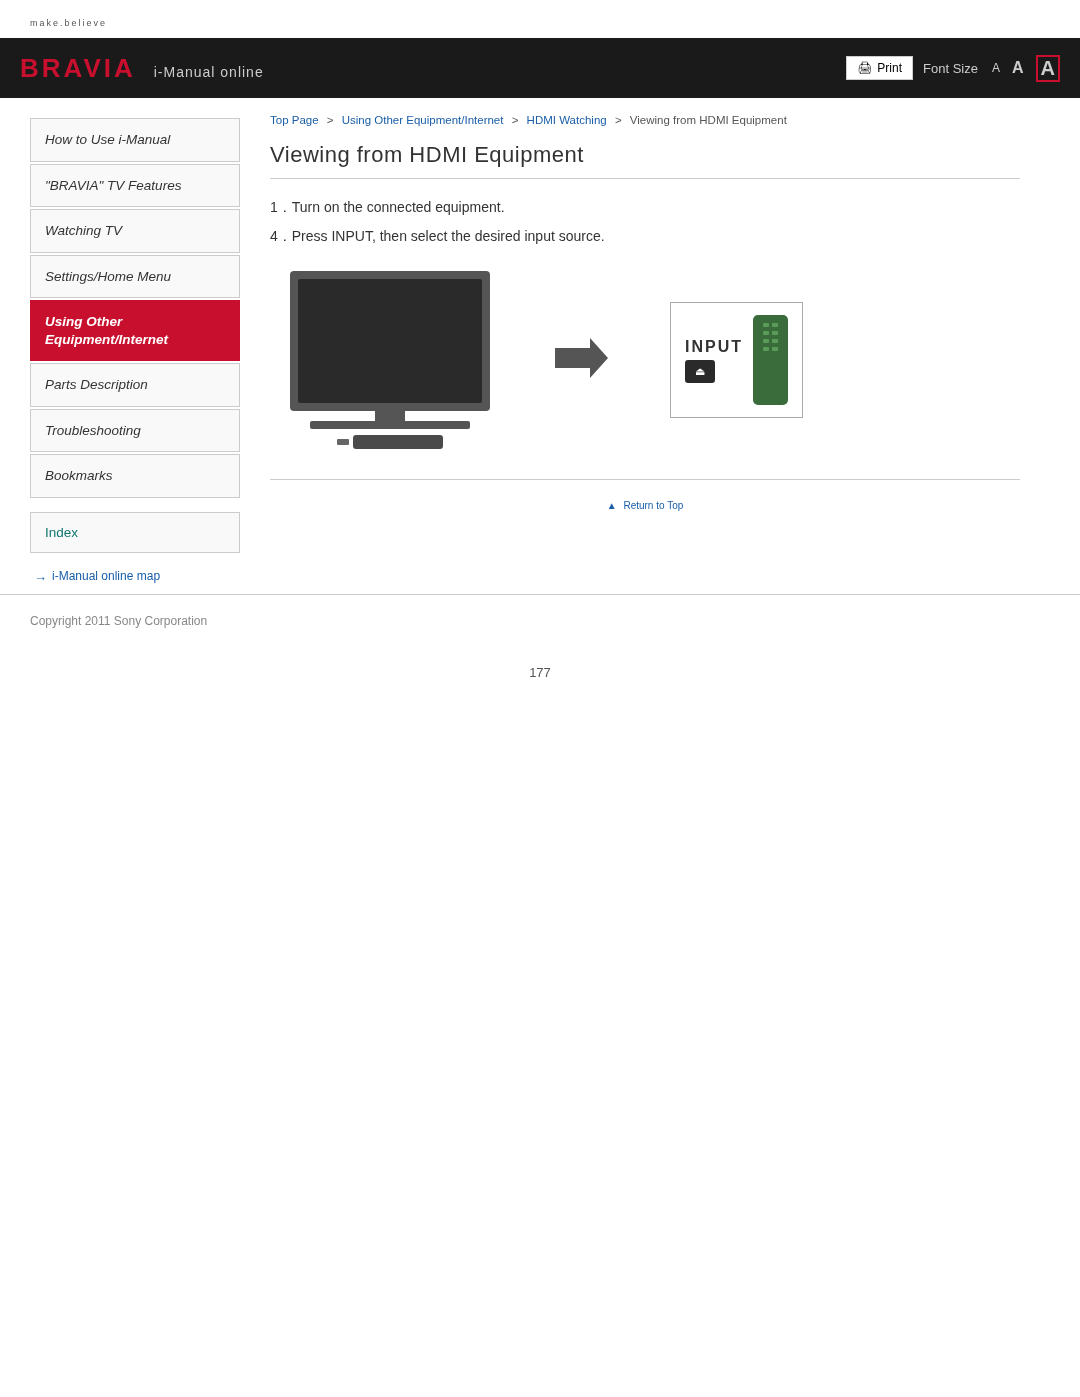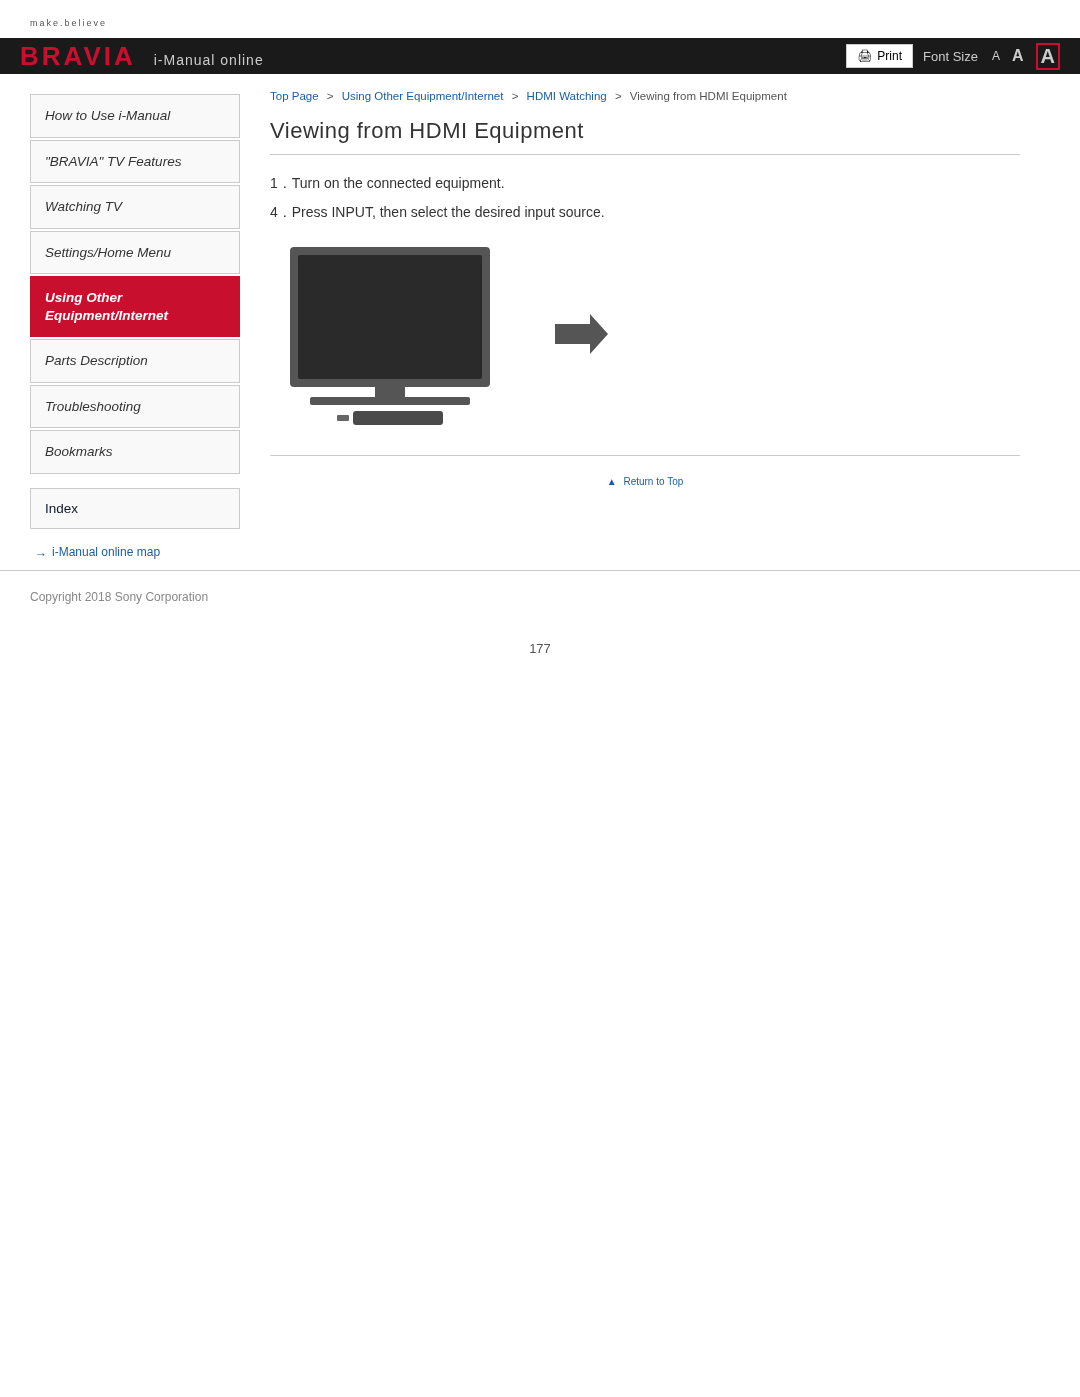--- a/index.html
+++ b/index.html
@@ -28,21 +28,21 @@
       letter-spacing: 2px;
     }
 
     
     .bravia-banner {
       background: #1a1a1a;
       display: flex;
       align-items: center;
       justify-content: space-between;
       padding: 0 20px;
-      height: 36px;
+      height: 60px;
     }
     .bravia-left {
       display: flex;
       align-items: baseline;
       gap: 18px;
     }
     .bravia-title {
       font-size: 26px;
       font-weight: bold;
       color: #c8102e;
@@ -121,21 +121,21 @@
     .sidebar-item.active {
       background: #c8102e;
       color: #fff;
       border-color: #c8102e;
       font-weight: bold;
     }
     .sidebar-index {
       border: 1px solid #ccc;
       padding: 12px 14px;
       font-size: 13.5px;
-      color: #0f172a;
+      color: #0f766e;
       cursor: pointer;
       margin-top: 14px;
       background: #f9f9f9;
     }
     .imanual-map-link {
       display: flex;
       align-items: center;
       gap: 5px;
       margin-top: 16px;
       padding-left: 4px;
@@ -393,30 +393,57 @@
           <div style="width:90px;height:14px;background:#4a4a4a;border-radius:3px;"></div>
         </div>
       </div>
 
       <div>
         <svg width="60" height="50" viewBox="0 0 60 50">
           <polygon points="5,15 40,15 40,5 58,25 40,45 40,35 5,35" fill="#555"></polygon>
         </svg>
       </div>
 
+      <div class="input-illustration">
+        <div class="input-box">
+          <span class="input-label-text">INPUT</span>
+          <div class="input-button-rect">
+            <span class="input-button-icon">⏏</span>
+          </div>
+        </div>
+
+        <div class="remote-device">
+          <div class="remote-btn-row">
+            <div class="remote-btn"></div>
+            <div class="remote-btn"></div>
+          </div>
+          <div class="remote-btn-row">
+            <div class="remote-btn"></div>
+            <div class="remote-btn"></div>
+          </div>
+          <div class="remote-btn-row">
+            <div class="remote-btn"></div>
+            <div class="remote-btn"></div>
+          </div>
+          <div class="remote-btn-row">
+            <div class="remote-btn"></div>
+            <div class="remote-btn"></div>
+          </div>
+        </div>
+      </div>
 
     </div>
 
     <div style="border-top:1px solid #ccc;padding-top:10px;margin-top:10px;">
       <div class="return-top">
         <span class="return-top-arrow">▲</span>
         <span>Return to Top</span>
       </div>
     </div>
 
   </div>
 </div>
 
 <div class="footer">
-  <span class="copyright">Copyright 2018 Sony Corporation</span>
+  <span class="copyright">Copyright 2011 Sony Corporation</span>
 </div>
 
 <div class="page-number">177</div>
 
 </body></html>

